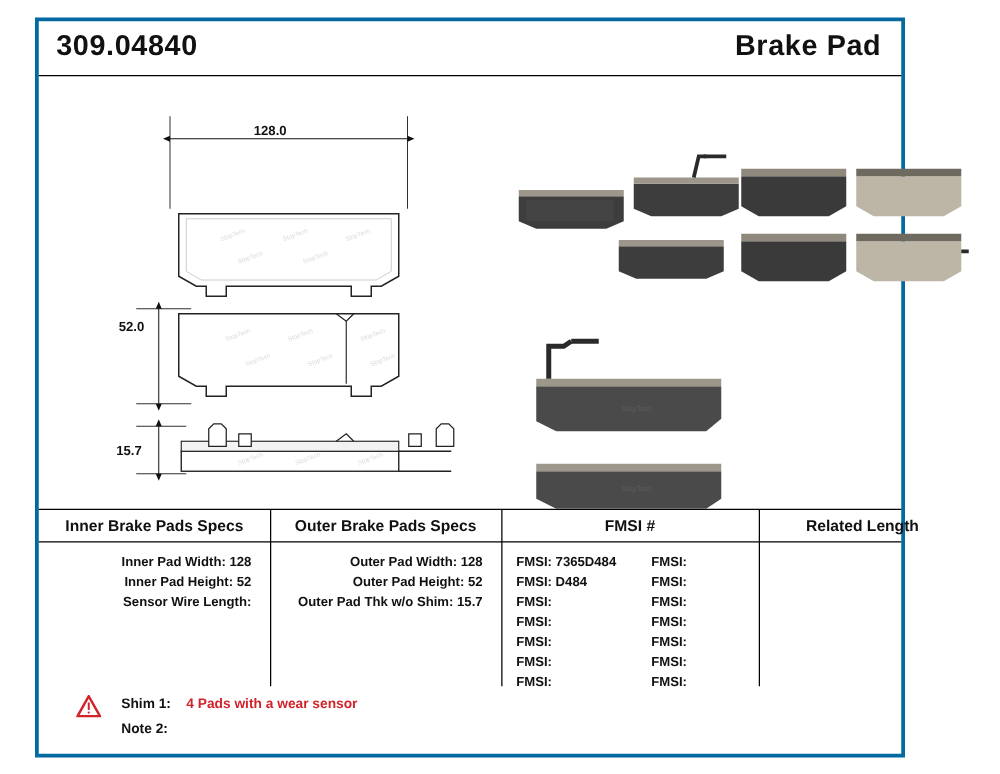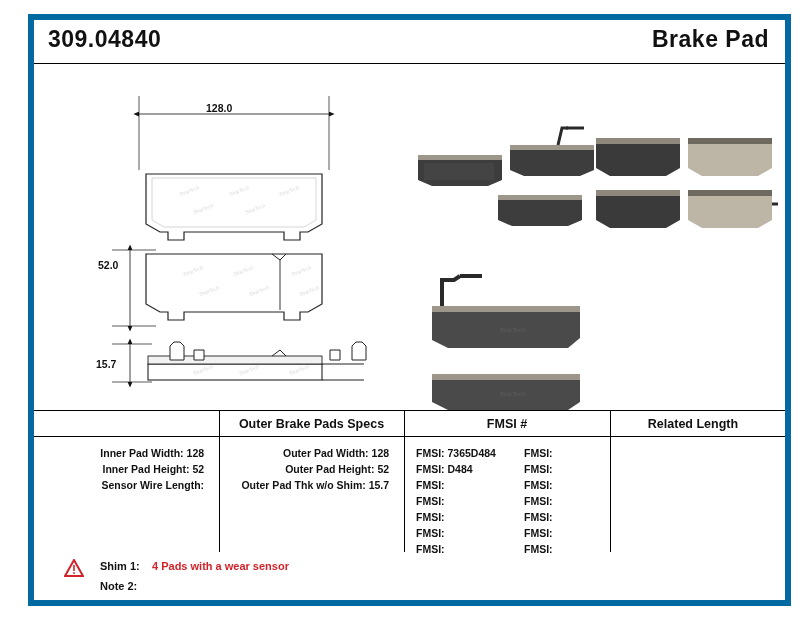--- a/index.html
+++ b/index.html
@@ -7,22 +7,22 @@
     width:800px;height:619px;
     background:#ffffff;
     font-family:"Liberation Sans", sans-serif;
     color:#111;
     position:relative;
     overflow:hidden;
   }
   .sheet{
     position:absolute;
     left:28px;top:14px;
-    width:763px;height:592px;
-    border:6px solid #0369a1;
+    width:696px;height:592px;
+    border:3px solid #0369a1;
     box-sizing:border-box;
   }
   
   .header{
     position:absolute;left:0;top:0;width:100%;height:44px;
     border-bottom:1px solid #000;
     box-sizing:border-box;
   }
   .part-number{
     position:absolute;left:14px;top:6px;
@@ -230,20 +230,21 @@
       </g>
     </svg>
 
     <div class="dim-label" style="left:172px;top:38px;">128.0</div>
     <div class="dim-label" style="left:64px;top:195px;">52.0</div>
     <div class="dim-label" style="left:62px;top:294px;">15.7</div>
   </div>
 
   <div class="spec-table">
     <div class="spec-head">
+      <div class="cell" style="left:0;width:185px;">Inner Brake Pads Specs</div>
       <div class="cell" style="left:185px;width:185px;">Outer Brake Pads Specs</div>
       <div class="cell" style="left:370px;width:206px;">FMSI #</div>
       <div class="cell" style="left:576px;width:166px;">Related Length</div>
     </div>
 
     <div class="vline" style="left:185px;height:141px;"></div>
     <div class="vline" style="left:370px;height:141px;"></div>
     <div class="vline" style="left:576px;height:141px;"></div>
 
     <div class="col-body" style="left:0;width:185px;padding-top:8px;text-align:right;">

